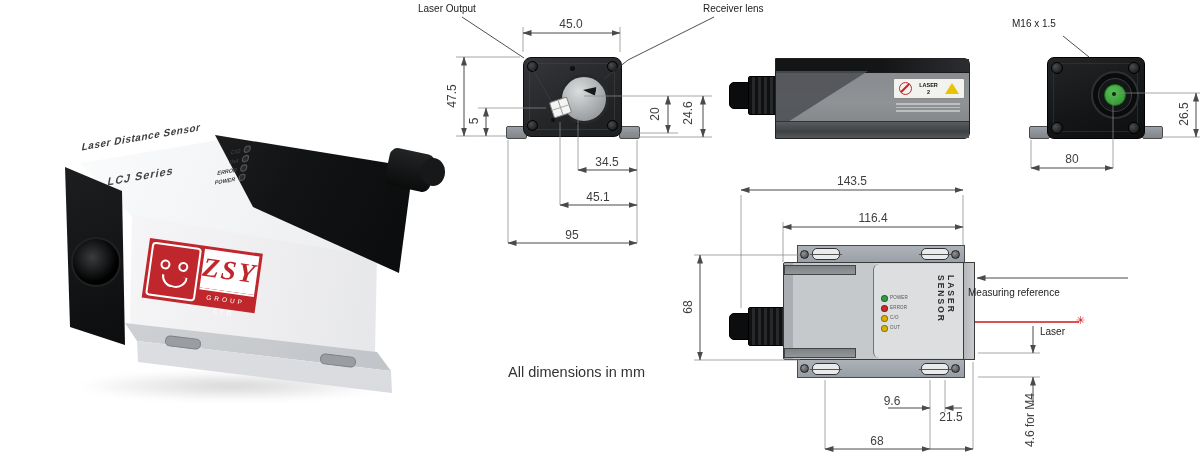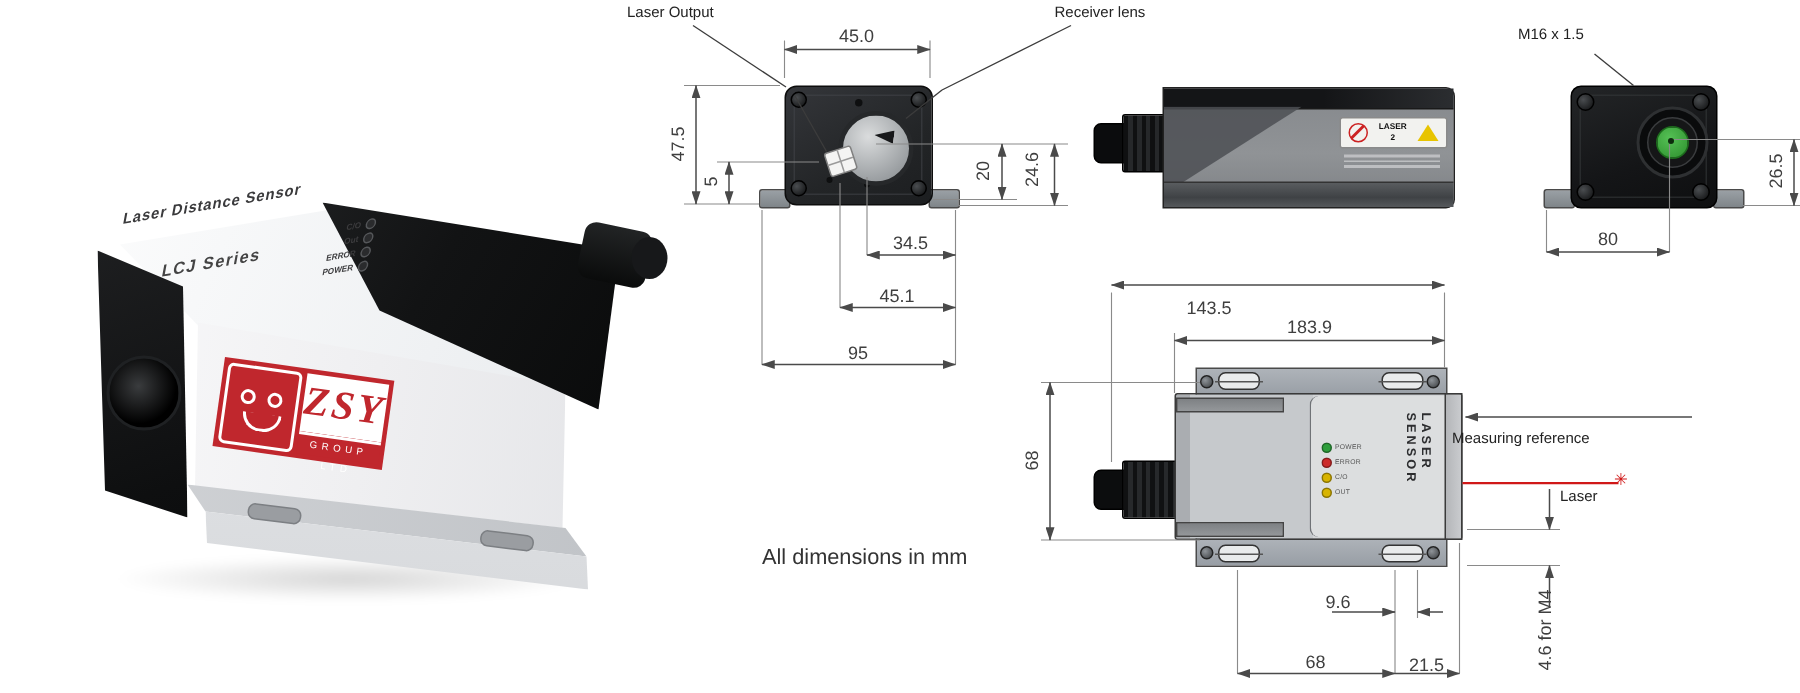--- a/index.html
+++ b/index.html
@@ -320,21 +320,21 @@
   <span class="vdim" style="left:460px;top:114px;width:28px;">5</span>
   <span class="vdim" style="left:639px;top:107px;width:32px;">20</span>
   <span class="vdim" style="left:666px;top:106px;width:44px;">24.6</span>
   <span class="dim" style="left:584px;top:155px;width:46px;">34.5</span>
   <span class="dim" style="left:575px;top:190px;width:46px;">45.1</span>
   <span class="dim" style="left:549px;top:228px;width:46px;">95</span>
 
   <span class="vdim" style="left:1162px;top:107px;width:44px;">26.5</span>
   <span class="dim" style="left:1049px;top:152px;width:46px;">80</span>
 
-  <span class="dim" style="left:780px;top:174px;width:52px;margin-top:24px;">143.5</span>
-  <span class="dim" style="left:847px;top:211px;width:52px;">183.9</span>
+  <span class="dim" style="left:826px;top:174px;width:52px;">143.5</span>
+  <span class="dim" style="left:847px;top:211px;width:52px;">116.4</span>
   <span class="vdim" style="left:672px;top:300px;width:32px;">68</span>
   <span class="dim" style="left:872px;top:394px;width:40px;">9.6</span>
   <span class="dim" style="left:854px;top:434px;width:46px;">68</span>
-  <span class="dim" style="left:928px;top:436px;width:46px;">21.5</span>
+  <span class="dim" style="left:928px;top:410px;width:46px;">21.5</span>
   <span class="vdim" style="left:987px;top:413px;width:86px;">4.6 for M4</span>
 
 </div>
 
 </body></html>

